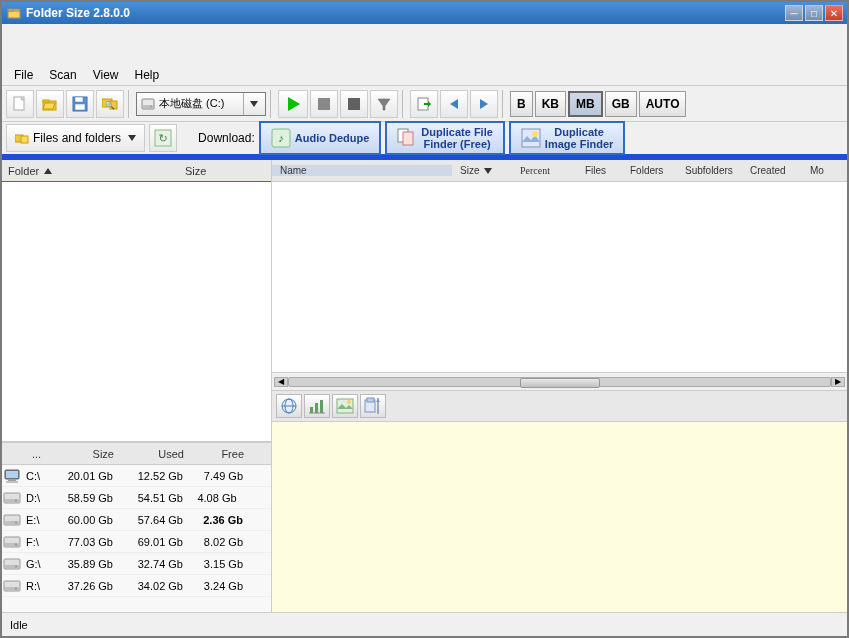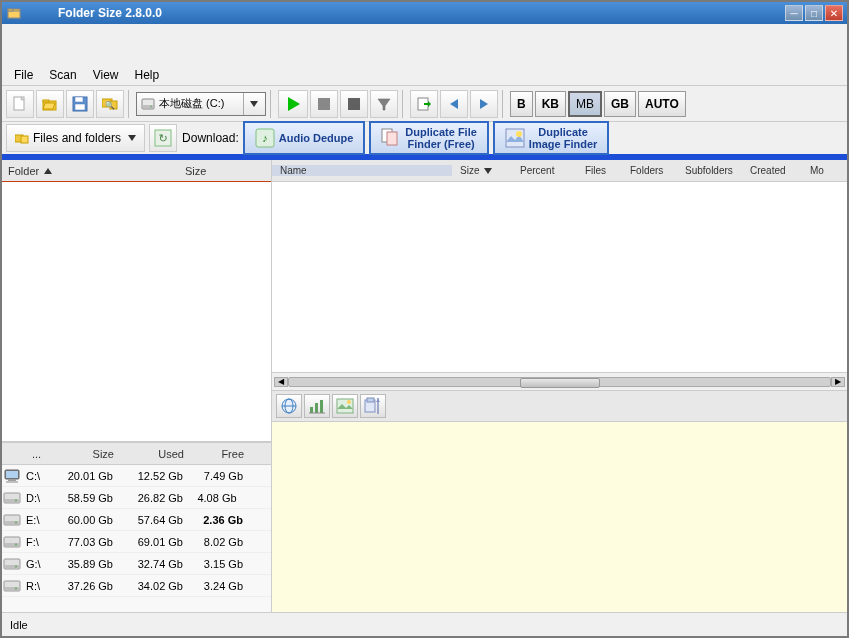--- a/index.html
+++ b/index.html
@@ -1,37 +1,37 @@
 <!DOCTYPE html>
 <html><head>
   <meta charset="utf-8">
   <style>
     * { box-sizing: border-box; margin: 0; padding: 0; }
     body { font-family: 'Segoe UI', Tahoma, Arial, sans-serif; font-size: 12px; background: #d4d0c8; }
 
     .window { width: 849px; height: 638px; border: 2px solid #7a7a7a; background: #f0f0f0; display: flex; flex-direction: column; overflow: hidden; }
-    .title-bar { background: linear-gradient(to bottom, #4a90d9, #2a6cb5); color: white; height: 22px; display: flex; align-items: center; padding: 0 4px; user-select: none; gap: 32px; }
+    .title-bar { background: linear-gradient(to bottom, #4a90d9, #2a6cb5); color: white; height: 22px; display: flex; align-items: center; padding: 0 4px; user-select: none; }
     .title-bar-icon { width: 16px; height: 16px; margin-right: 4px; display: flex; align-items: center; justify-content: center; font-size: 10px; }
     .title-bar-text { flex: 1; font-size: 12px; font-weight: bold; }
     .title-bar-buttons { display: flex; gap: 2px; }
     .title-btn { width: 18px; height: 16px; border: 1px solid rgba(255,255,255,0.5); background: linear-gradient(to bottom, #a0b8d8, #7090b0); color: white; font-size: 10px; cursor: pointer; display: flex; align-items: center; justify-content: center; }
     .title-btn.close { background: linear-gradient(to bottom, #e87060, #c04030); }
 
     .menu-bar { background: #f0f0f0; height: 22px; display: flex; align-items: center; padding: 0 4px; border-bottom: 1px solid #ccc; margin-top: 40px; }
     .menu-item { padding: 2px 8px; cursor: pointer; font-size: 12px; }
 
     .toolbar { background: #f0f0f0; height: 36px; display: flex; align-items: center; padding: 2px 4px; border-bottom: 1px solid #ccc; gap: 2px; }
     .tb-btn { width: 28px; height: 28px; border: 1px solid #ccc; background: linear-gradient(to bottom, #fff, #e8e8e8); cursor: pointer; display: flex; align-items: center; justify-content: center; font-size: 14px; }
     .tb-separator { width: 4px; height: 28px; border-left: 1px solid #bbb; margin: 0 2px; }
     .drive-combo { height: 24px; border: 1px solid #7a7a7a; background: linear-gradient(to bottom, #fff, #e8e8e8); padding: 0 4px; font-size: 11px; display: flex; align-items: center; min-width: 130px; cursor: pointer; }
     .drive-combo-text { flex: 1; display: flex; align-items: center; gap: 4px; }
     .drive-combo-arrow { border-left: 1px solid #aaa; height: 100%; display: flex; align-items: center; padding: 0 3px; }
 
     .size-btn { height: 26px; border: 1px solid #999; background: linear-gradient(to bottom, #fff, #e0e0e0); cursor: pointer; padding: 0 6px; font-size: 12px; font-weight: bold; display: flex; align-items: center; }
-    .size-btn.active { background: linear-gradient(to bottom, #d0d8e8, #b8c8d8); border: 2px solid #666; font-weight: normal; }
+    .size-btn.active { background: linear-gradient(to bottom, #d0d8e8, #b8c8d8); border: 2px solid #666; font-weight: bold; }
 
     .second-toolbar { background: #f0f0f0; height: 38px; display: flex; align-items: center; padding: 2px 4px; border-bottom: 6px solid #1d4ed8; gap: 4px; }
     .folder-btn { height: 28px; border: 1px solid #ccc; background: linear-gradient(to bottom, #fff, #e8e8e8); padding: 0 8px; cursor: pointer; display: flex; align-items: center; gap: 4px; font-size: 12px; }
     .feature-btn { height: 34px; border: 2px solid #316ac5; background: linear-gradient(to bottom, #e8f0fe, #c8d8f0); padding: 0 10px; cursor: pointer; display: flex; align-items: center; gap: 4px; font-size: 11px; font-weight: bold; color: #1a4090; text-align: center; }
 
     .main-content { display: flex; flex: 1; overflow: hidden; }
 
     .left-panel { width: 270px; display: flex; flex-direction: column; border-right: 1px solid #ccc; background: #fff; }
     .left-top { flex: 1; border-bottom: 1px solid #ccc; overflow: hidden; }
     .folder-header { background: #e8e8e8; height: 22px; display: flex; align-items: center; padding: 0 6px; border-bottom: 1px solid #c2410c; }
@@ -201,21 +201,21 @@
       </svg>
       <span>Files and folders</span>
       <span class="arrow-down"></span>
     </button>
     <button class="tb-btn" style="width:28px;height:28px;">
       <svg width="18" height="18" viewBox="0 0 18 18">
         <rect x="1" y="1" width="16" height="16" fill="#e8f0e8" stroke="#80c080" stroke-width="1"></rect>
         <text x="9" y="13" font-size="11" text-anchor="middle" fill="#408040">↻</text>
       </svg>
     </button>
-    <span style="margin-left:1px;">Download:</span>
+    <span style="margin-left:17px;">Download:</span>
     <button class="feature-btn">
       <svg width="20" height="20" viewBox="0 0 20 20">
         <rect x="1" y="1" width="18" height="18" rx="2" fill="#e0f0e0" stroke="#80c080" stroke-width="1"></rect>
         <text x="10" y="14" font-size="11" text-anchor="middle" fill="#208020">♪</text>
       </svg>
       <span>Audio Dedupe</span>
     </button>
     <button class="feature-btn">
       <svg width="20" height="20" viewBox="0 0 20 20">
         <rect x="1" y="1" width="10" height="13" fill="white" stroke="#888" stroke-width="1"></rect>
@@ -284,21 +284,21 @@
             <div class="drive-row">
     <div class="drive-icon">
       <svg width="18" height="14" viewBox="0 0 18 14">
         <rect x="1" y="2" width="16" height="10" rx="1" fill="#e0e0e0" stroke="#999" stroke-width="1"></rect>
         <rect x="2" y="8" width="14" height="3" rx="0.5" fill="#c0c0c0"></rect>
         <circle cx="13" cy="9.5" r="1.2" fill="#80b080"></circle>
       </svg>
     </div>
     <div class="drive-cell" style="width:25px;">D:\</div>
     <div class="drive-cell" style="width:70px;text-align:right;">58.59 Gb</div>
-    <div class="drive-cell" style="width:70px;text-align:right;">26.82 Gb</div>
+    <div class="drive-cell" style="width:70px;text-align:right;">54.51 Gb</div>
     <div class="drive-cell" style="width:60px;text-align:center;">4.08 Gb</div>
   </div>
             <div class="drive-row">
     <div class="drive-icon">
       <svg width="18" height="14" viewBox="0 0 18 14">
         <rect x="1" y="2" width="16" height="10" rx="1" fill="#e0e0e0" stroke="#999" stroke-width="1"></rect>
         <rect x="2" y="8" width="14" height="3" rx="0.5" fill="#c0c0c0"></rect>
         <circle cx="13" cy="9.5" r="1.2" fill="#80b080"></circle>
       </svg>
     </div>
@@ -352,21 +352,21 @@
 
     <div class="right-panel">
       <div class="right-header">
         <div style="width:180px; display:flex; align-items:center;" class="right-col active">
           <span>Name</span>
         </div>
         <div style="width:60px;" class="right-col">
           <span>Size</span>
           <span class="arrow-down"></span>
         </div>
-        <div style="width:65px;" class="right-col">Percent</div>
+        <div style="width:65px;font-family:Liberation Serif, serif;" class="right-col">Percent</div>
         <div style="width:45px;" class="right-col">Files</div>
         <div style="width:55px;" class="right-col">Folders</div>
         <div style="width:65px;" class="right-col">Subfolders</div>
         <div style="width:60px;" class="right-col">Created</div>
         <div style="width:30px;" class="right-col">Mo</div>
       </div>
       <div class="right-list"></div>
 
       <div class="right-scrollbar">
         <div class="scroll-arrow">◀</div>

